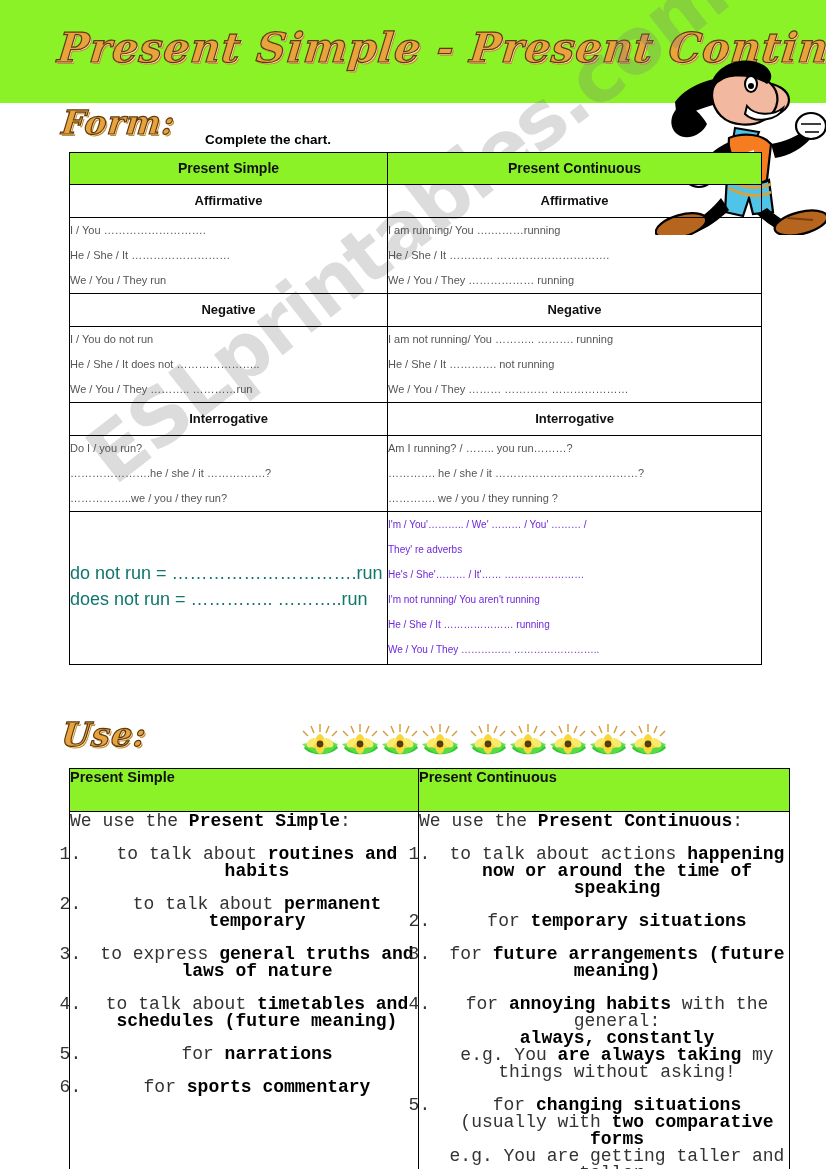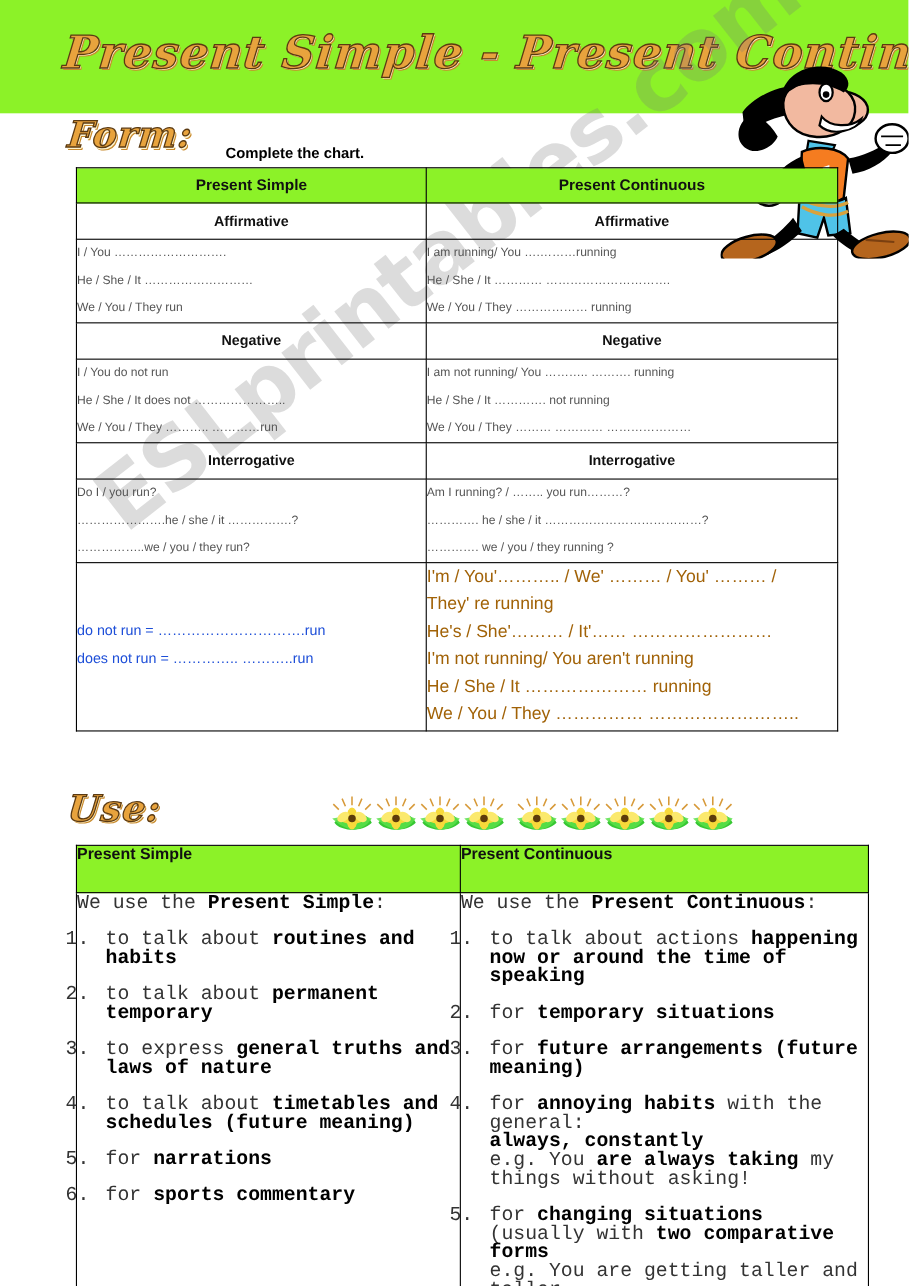--- a/index.html
+++ b/index.html
@@ -104,32 +104,32 @@
     margin-top:44px;
   }
   .cell-lines{
     padding:7px 8px 9px 8px;
     font-size:11px;
     color:#555;
     line-height:25px;
   }
   .cell-short-left{
     padding:0 8px;
-    font-size:13px;
-    color:#1d4ed8;
+    font-size:18px;
+    color:#0f766e;
     height:152px;
     line-height:26px;
   }
   .cell-short-left .inner{
     padding-top:48px;
   }
   .cell-short-right{
     padding:6px 8px;
-    font-size:16px;
-    color:#a16207;
+    font-size:10px;
+    color:#6d28d9;
     line-height:25px;
     height:140px;
   }
 
   
   #use-table{
     position:absolute;left:69px;top:768px;width:718px;
     border-collapse:collapse;
     table-layout:fixed;
   }
@@ -158,20 +158,21 @@
   .use-intro{margin:0 0 4px 0;line-height:18px;}
   .use-intro b{color:#000;}
   ol.use-list{
     margin:0;padding:0 0 0 22px;
     list-style:decimal;
   }
   ol.use-list li{
     margin:16px 0 9px 0;
     line-height:17px;
     padding-left:4px;
+    text-align:center;
   }
   ol.use-list li b{color:#000;}
   .eg{display:block;}
   .gap-top{margin-top:22px;}
 </style>
 </head>
 <body>
 
 <div id="banner"></div>
 
@@ -289,21 +290,21 @@
 
   <tr>
     <td class="cell-short-left">
       <div class="inner">
         <div>do not run = ………………………….run</div>
         <div>does not run = ………….. ………..run</div>
       </div>
     </td>
     <td class="cell-short-right">
       <div>I'm / You'……….. / We' ……… / You' ……… /</div>
-      <div>They' re running</div>
+      <div>They' re adverbs</div>
       <div>He's / She'……… / It'……   ……………………</div>
       <div>I'm not running/ You aren't running</div>
       <div>He / She / It ………………… running</div>
       <div>We / You / They ……………  ……………………..</div>
     </td>
   </tr>
 </tbody>
   </table>
 
 <div class="wordart" id="title-use">Use:</div>

